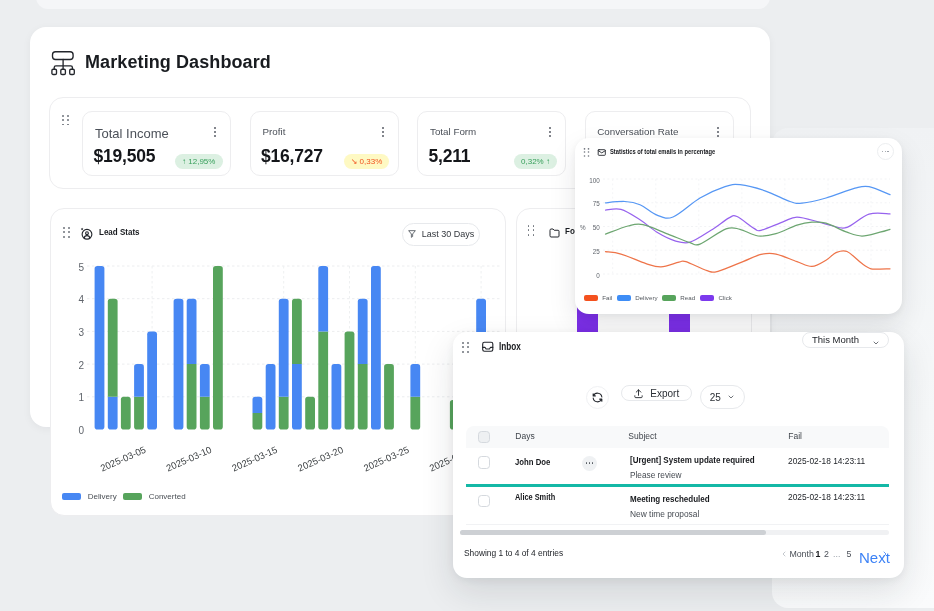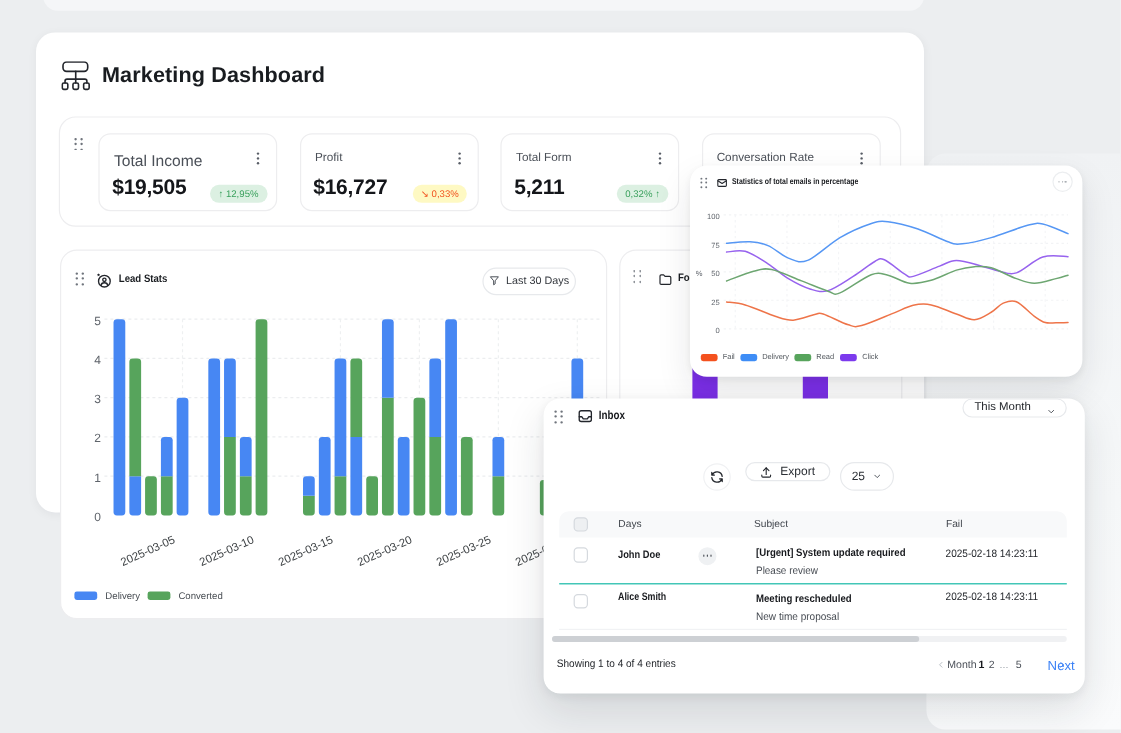--- a/index.html
+++ b/index.html
@@ -286,21 +286,21 @@
       </svg>
   </div>
 
   <div class="abs" style="left:13px; top:94px; width:423px;">
     <div style="height:22.5px; background:#f8f9fa; border-radius:8px 8px 0 0; position:relative; font-size:8.5px; color:#40454c;">
       <span class="abs" style="left:12px; top:5px; width:12.5px; height:12.5px; border:1px solid #d5d9de; border-radius:3.5px; background:#eef0f2;"></span>
       <span class="abs" style="left:49.8px; top:5px;">Days</span>
       <span class="abs" style="left:162.8px; top:5px;">Subject</span>
       <span class="abs" style="left:322.8px; top:5px;">Fail</span>
     </div>
-    <div style="height:39px; border-bottom:1px solid #14b8a6; position:relative;">
+    <div style="height:39px; border-bottom:3px solid #14b8a6; position:relative;">
       <span class="abs" style="left:12px; top:8px; width:12.5px; height:12.5px; border:1px solid #d5d9de; border-radius:3.5px; background:#fff;"></span>
       <span class="abs sx" style="left:49.8px; top:8.5px; font-size:9px; font-weight:700; color:#17191d; transform:scaleX(0.86);">John Doe</span>
       <span class="abs" style="left:116.5px; top:7.5px; width:15px; height:15px; background:#eff1f3; border-radius:50%; display:flex; align-items:center; justify-content:center;">
           <i style="display:flex;gap:1.3px;">
             <b style="width:1.6px;height:1.6px;background:#50555c;border-radius:50%;"></b>
             <b style="width:1.6px;height:1.6px;background:#50555c;border-radius:50%;"></b>
             <b style="width:1.6px;height:1.6px;background:#50555c;border-radius:50%;"></b>
           </i>
         </span>
       <span class="abs sx" style="left:164px; top:7px; font-size:9px; font-weight:700; color:#17191d; transform:scaleX(0.89);">[Urgent] System update required</span>
@@ -321,17 +321,17 @@
 
   <div class="abs sx" style="left:11px; top:216px; font-size:9px; color:#23262b; transform:scaleX(0.93);">Showing 1 to 4 of 4 entries</div>
   <svg class="abs" style="left:327px; top:218px;" width="8" height="8" viewBox="0 0 24 24" fill="none" stroke="#b6bbc2" stroke-width="2.4" stroke-linecap="round">
       <path d="m15 6-6 6 6 6"></path>
     </svg>
   <span class="abs" style="left:336.9px; top:217px; font-size:8.8px; color:#4b5058;">Month</span>
   <span class="abs" style="left:362.9px; top:217px; font-size:8.8px; color:#17191d; font-weight:700;">1</span>
   <span class="abs" style="left:371.5px; top:217px; font-size:8.8px; color:#4b5058;">2</span>
   <span class="abs" style="left:380.5px; top:217px; font-size:8.8px; color:#9aa0a8;">...</span>
   <span class="abs" style="left:394px; top:217px; font-size:8.8px; color:#4b5058;">5</span>
-  <span class="abs" style="left:406.5px; top:217px; font-size:11px; color:#3c82f6;margin-left:14px;">Next</span>
+  <span class="abs" style="left:406.5px; top:217px; font-size:15px; color:#3c82f6;">Next</span>
   <svg class="abs" style="left:428.5px; top:218px;" width="8" height="8" viewBox="0 0 24 24" fill="none" stroke="#3c82f6" stroke-width="2.4" stroke-linecap="round">
       <path d="m9 6 6 6-6 6"></path>
     </svg>
 </div>
 
 </body></html>

